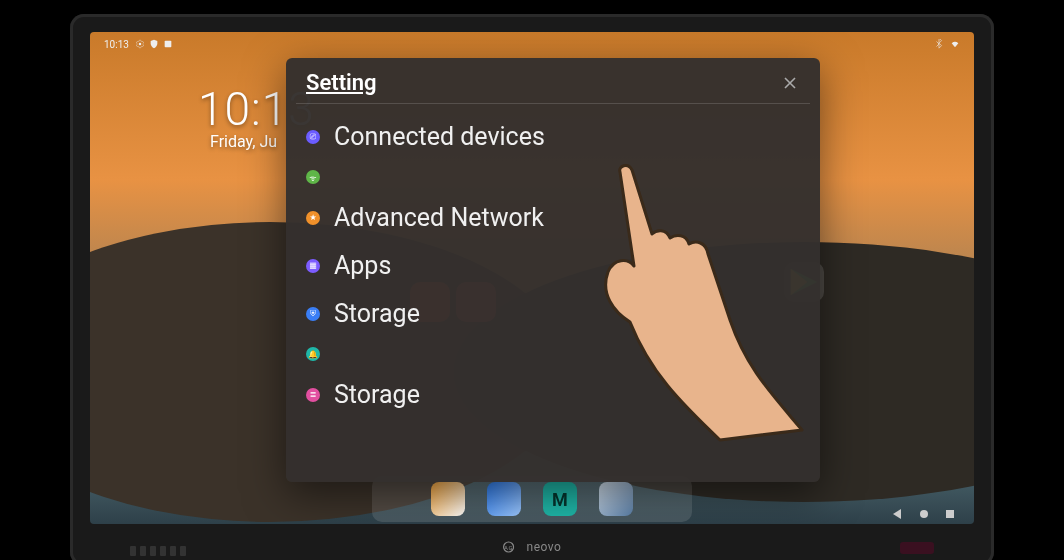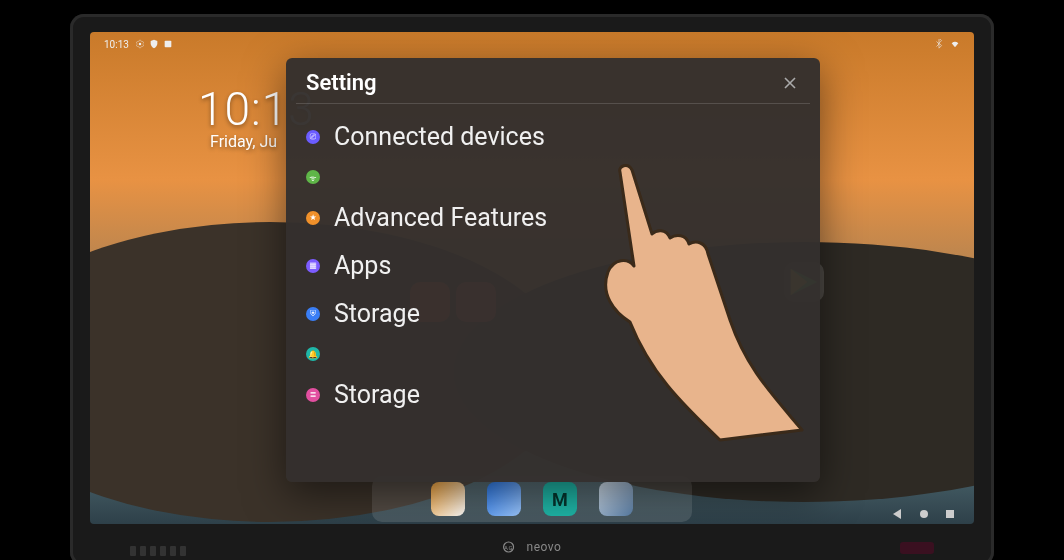--- a/index.html
+++ b/index.html
@@ -83,20 +83,21 @@
     left: 196px; top: 26px;
     width: 534px; height: 424px;
     background: rgba(52,48,45,0.97);
     border-radius: 6px;
     box-shadow: 0 12px 40px rgba(0,0,0,0.5);
     color: #fff;
   }
   .panel-header {
     display: flex; align-items: center;
     padding: 12px 20px 8px 20px;
+    text-decoration: underline;
   }
   .panel-title { font-size: 22px; font-weight: 600; }
   .close-btn { margin-left: auto; color: #aaa; font-size: 16px; cursor: pointer; width:20px; height:20px; display:flex; align-items:center; justify-content:center; }
   .panel-divider { height: 1px; background: rgba(255,255,255,0.15); margin: 0 10px; }
   
   .search-wrap {
     margin: 12px 20px 8px 20px;
     background: #fff;
     border-radius: 18px;
     height: 30px;
@@ -237,21 +238,21 @@
       <div class="settings-list">
         <div class="settings-item">
           <span class="item-dot" style="background:#6b5cff">⎚</span>
           <span class="item-label">Connected devices</span>
         </div>
         <div class="settings-item">
           <span class="item-dot" style="background:#5fb648">ᯤ</span>
         </div>
         <div class="settings-item">
           <span class="item-dot" style="background:#f0902a">★</span>
-          <span class="item-label">Advanced Features</span>
+          <span class="item-label">Advanced Network</span>
         </div>
         <div class="settings-item">
           <span class="item-dot" style="background:#7c5cff">▦</span>
           <span class="item-label">Apps</span>
         </div>
         <div class="settings-item">
           <span class="item-dot" style="background:#3a7ef5">⛨</span>
           <span class="item-label">Storage</span>
         </div>
         <div class="settings-item">

